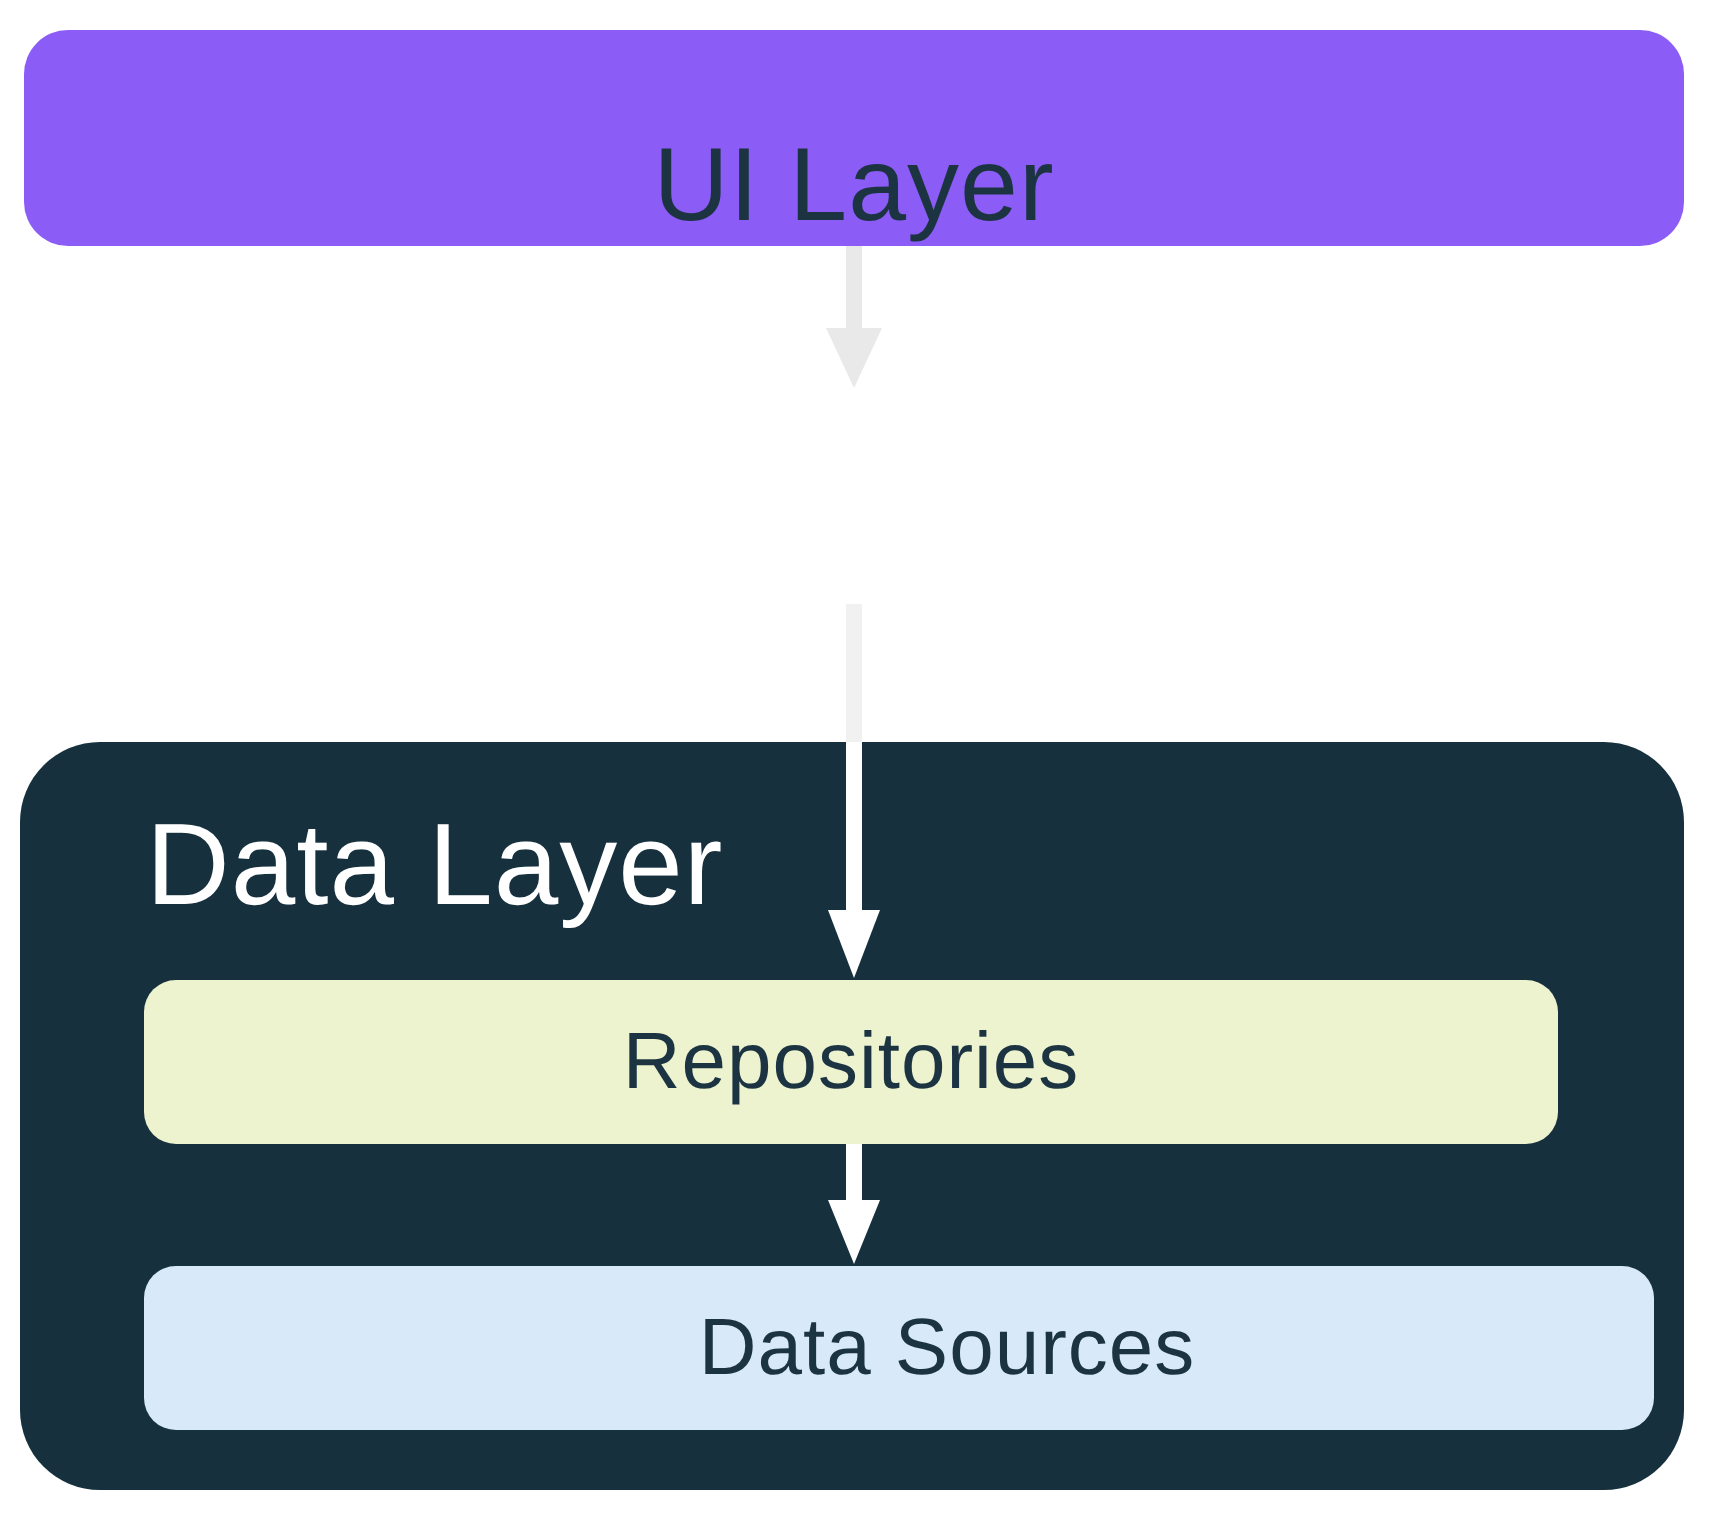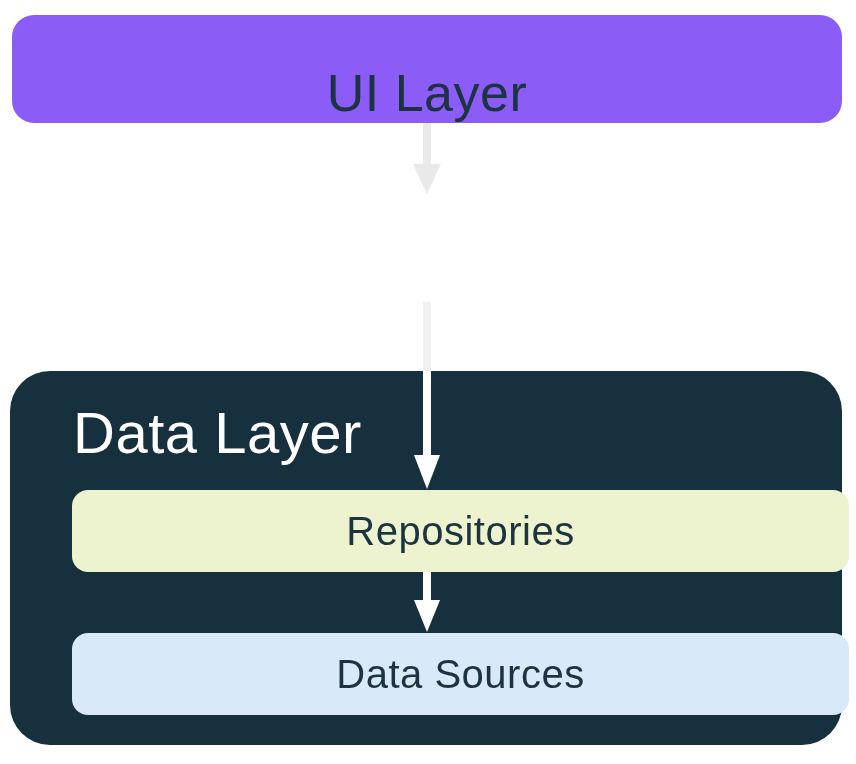--- a/index.html
+++ b/index.html
@@ -44,32 +44,32 @@
     position: absolute;
     left: 63px;
     top: 28px;
     font-size: 58px;
     color: #FFFFFF;
     letter-spacing: 0.5px;
   }
   .inner-box {
     position: absolute;
     left: 62px;
-    width: 777px;
+    width: 707px;
     height: 82px;
     border-radius: 16px;
     display: flex;
     align-items: center;
     justify-content: center;
     font-size: 40px;
     color: #1C3442;
     letter-spacing: 0.5px;
   }
   .box-repositories { top: 119px; background: #EDF3CF; }
-  .box-sources { top: 262px; background: #D8E9FA; }
+  .box-sources { top: 262px; background: #D8E9FA; padding-left: 48px; }
   .arrow-overlay {
     position: absolute;
     left: 0;
     top: 0;
     pointer-events: none;
   }
 </style>
 </head>
 <body>
 

